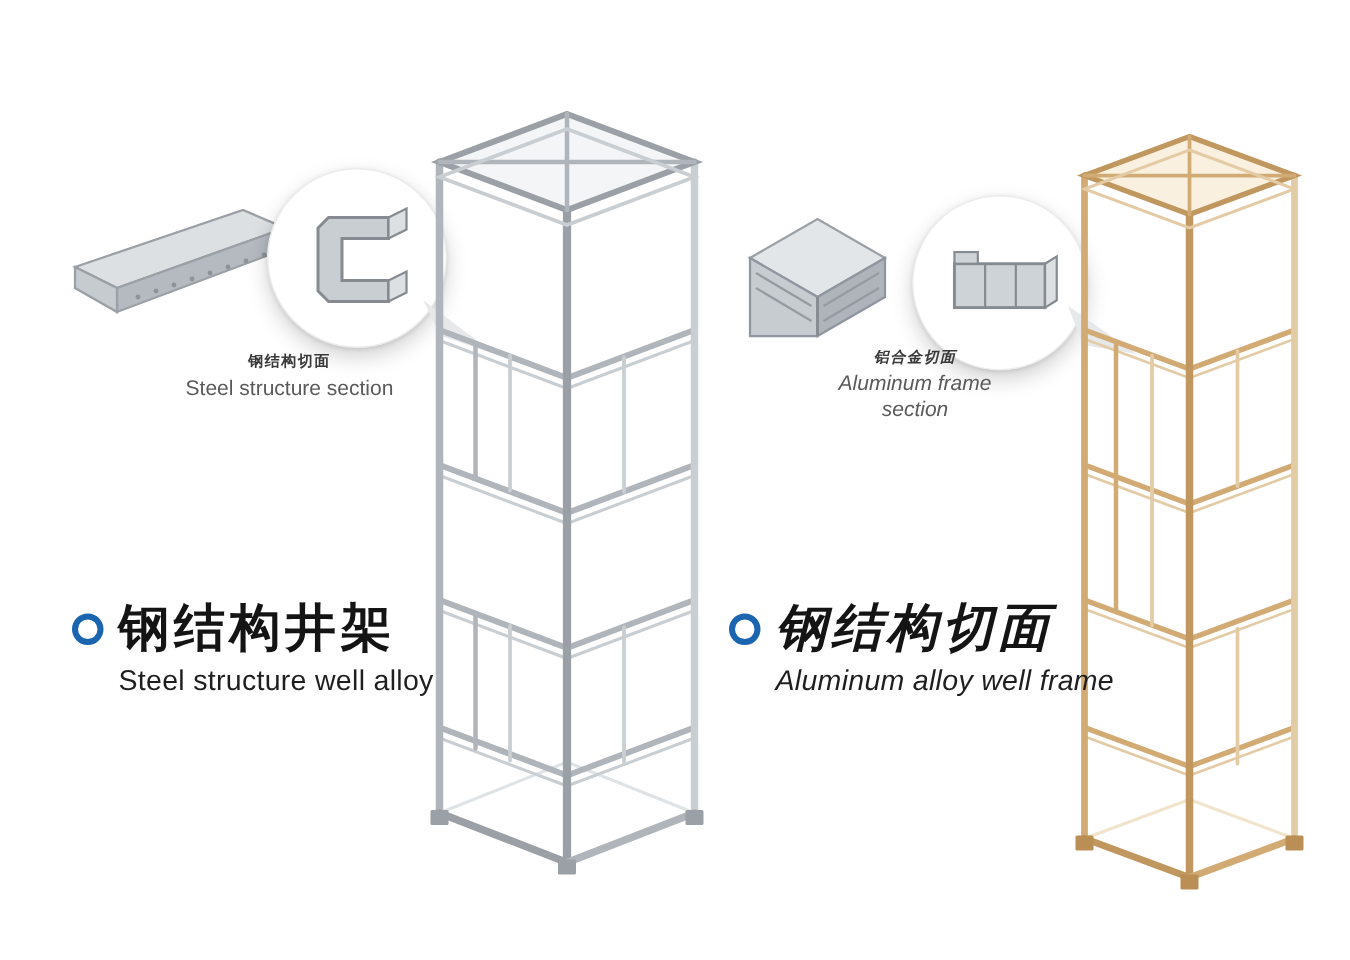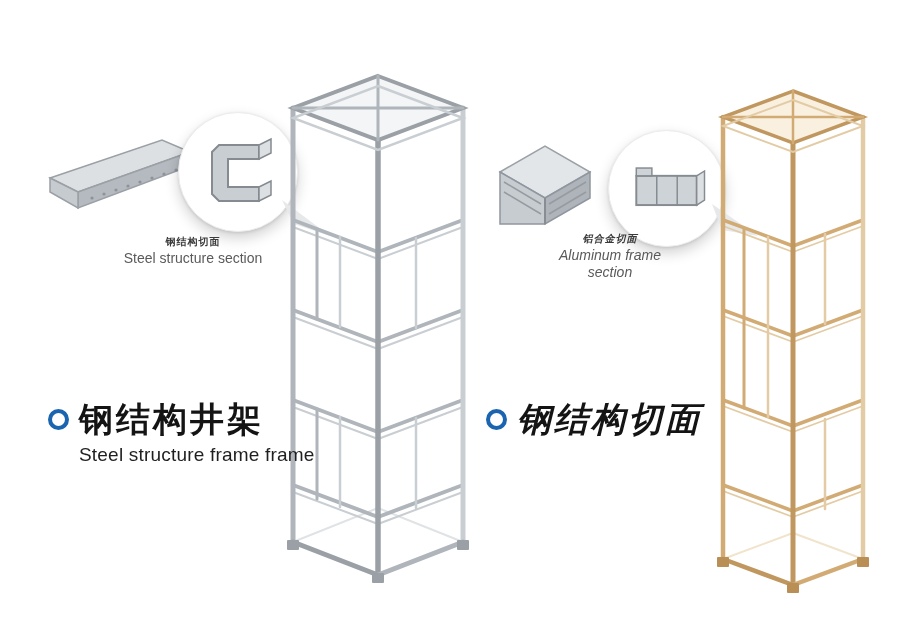--- a/index.html
+++ b/index.html
@@ -142,21 +142,21 @@
         <rect x="102" y="503" width="12" height="10" rx="1"></rect>
         <rect x="187" y="470" width="12" height="10" rx="1"></rect>
       </g>
     </svg>
 
     <div class="titleblock" style="left:20px;top:400px;">
       <div class="title-row">
         <span class="bullet"></span>
         <h2 class="title-zh">钢结构井架</h2>
       </div>
-      <p class="title-en">Steel structure frame frame</p>
+      <p class="title-en">Steel structure well alloy</p>
     </div>
   </section>
 
   <section class="panel right">
 
     <svg class="abs" style="left:38px;top:130px;" width="115" height="100" viewBox="0 0 115 100">
       <polygon points="12,42 57,16 102,42 57,68" fill="#e3e6e9" stroke="#9aa0a6" stroke-width="1.5"></polygon>
       <polygon points="12,42 57,68 57,68 12,94" fill="none"></polygon>
       <polygon points="12,42 57,68 57,68 57,68" fill="none"></polygon>
       <polygon points="12,42 57,68 57,94 12,94" fill="#c7ccd1" stroke="#9096a0" stroke-width="1.5" transform="translate(0,0)"></polygon>
@@ -239,16 +239,17 @@
         <rect x="82" y="498" width="12" height="10" rx="1"></rect>
         <rect x="152" y="472" width="12" height="10" rx="1"></rect>
       </g>
     </svg>
 
     <div class="titleblock" style="left:36px;top:400px;">
       <div class="title-row">
         <span class="bullet"></span>
         <h2 class="title-zh">钢结构切面</h2>
       </div>
+      <p class="title-en">Aluminum alloy well frame</p>
     </div>
   </section>
 
 </div>
 
 </body></html>

